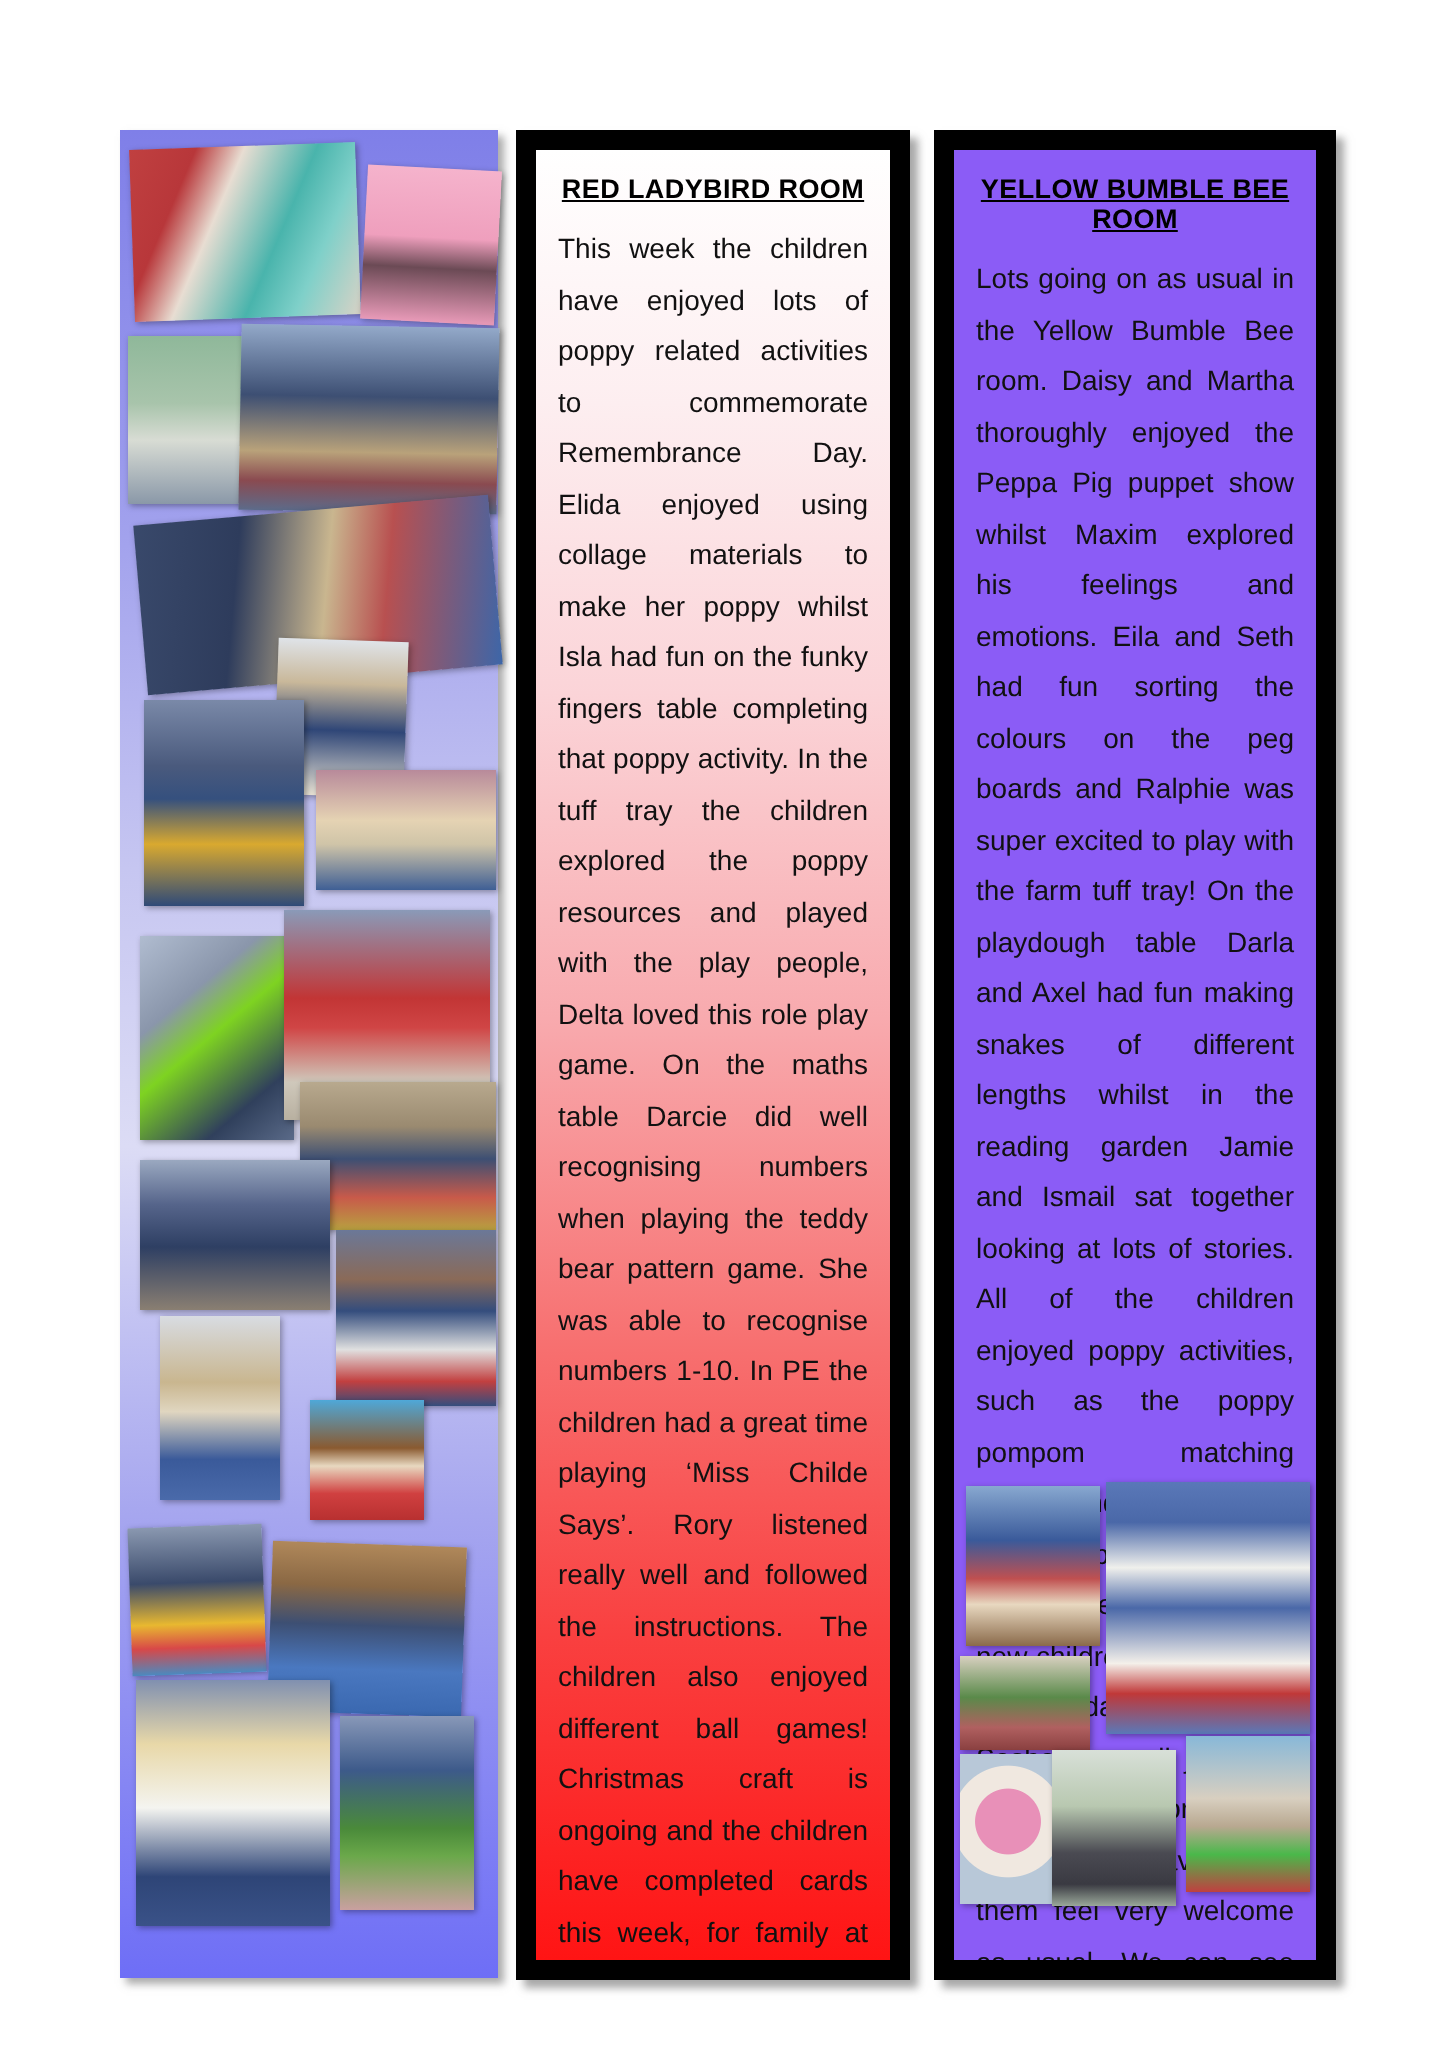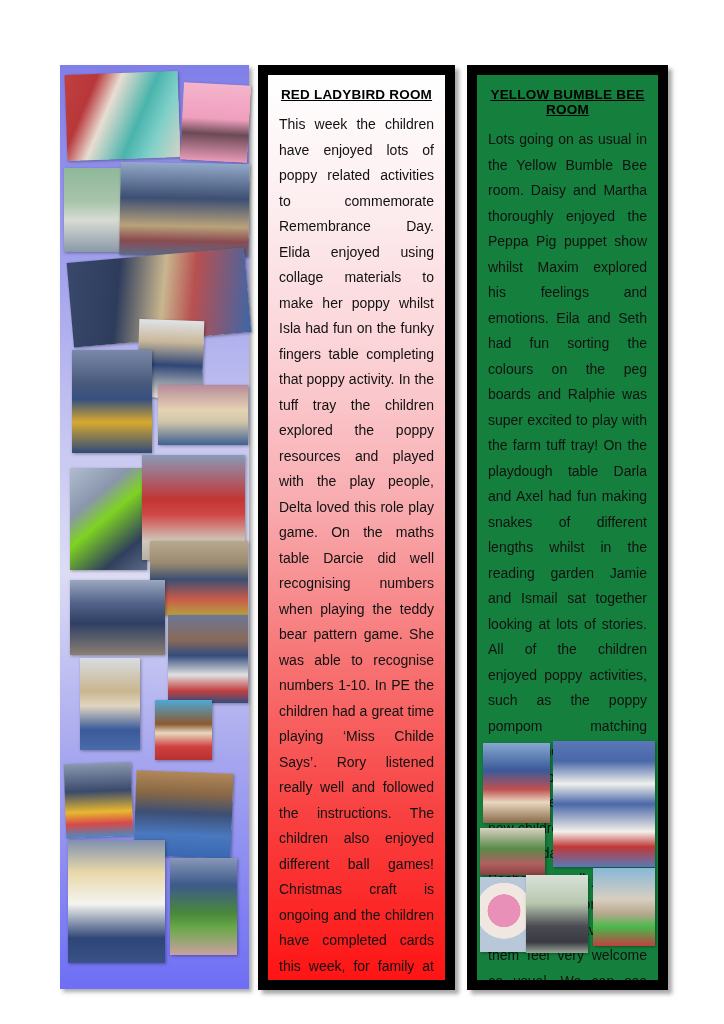--- a/index.html
+++ b/index.html
@@ -22,21 +22,21 @@
   }
   .room.red{left:258px;width:197px;}
   .room.yellow{left:467px;width:201px;}
   .inner{
     width:100%;height:100%;box-sizing:border-box;position:relative;
     padding:8px 11px 0 11px;overflow:hidden;
   }
   .red-inner{
     background:linear-gradient(180deg,#ffffff 0%,#fdeef0 14%,#fbd4d8 30%,#f8aaae 48%,#f77070 66%,#f94040 82%,#ff1414 100%);
   }
-  .yellow-inner{background:#15803d;}
+  .yellow-inner{background:#8b5cf6;}
   .room h2{
     margin:4px 0 10px 0;text-align:center;font-size:13.5px;font-weight:bold;
     text-decoration:underline;color:#000;letter-spacing:.2px;
   }
   .room p{
     margin:0;font-size:14px;line-height:25.5px;color:#111;
     text-align:justify;text-justify:inter-word;
   }
 </style>
 </head>

